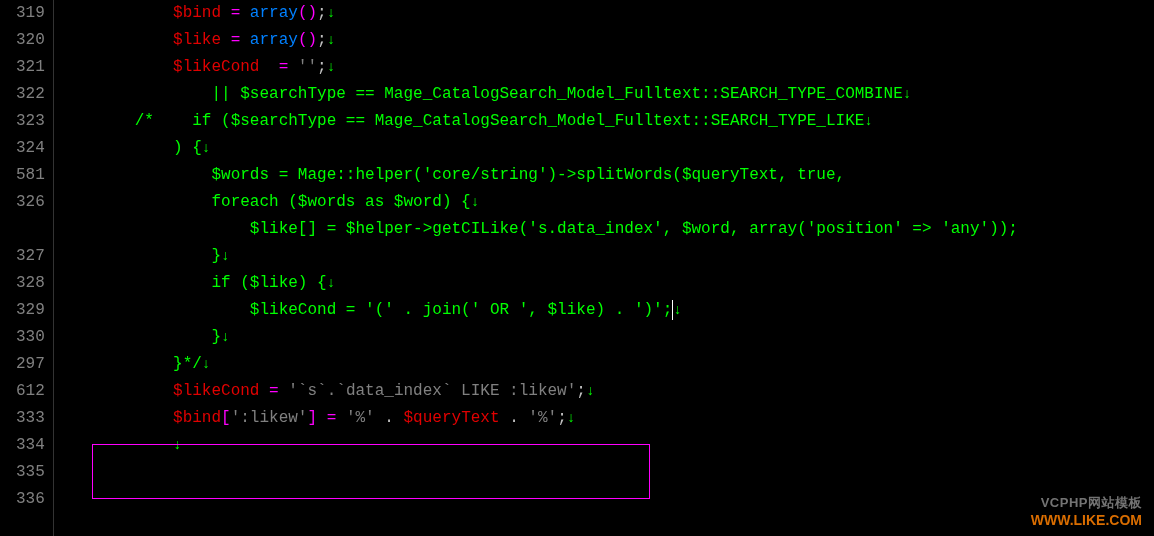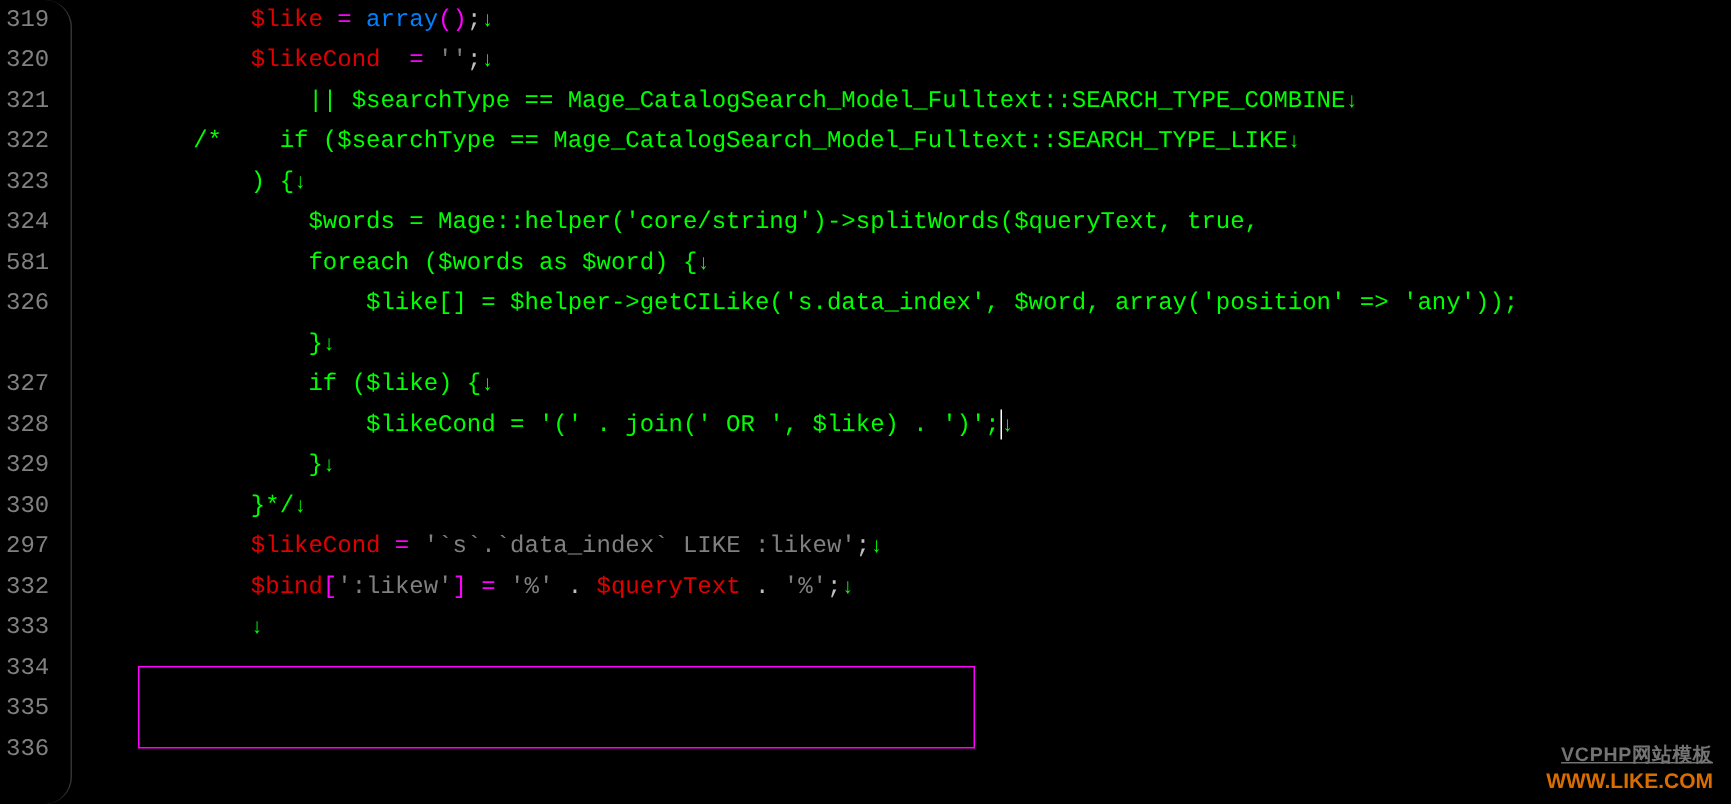--- a/index.html
+++ b/index.html
@@ -9,25 +9,24 @@
   font-size: 16px;
   overflow: hidden;
   width: 1154px;
   height: 536px;
   position: relative;
 }
 .editor { display: flex; height: 100%; }
 .gutter {
   background: #000;
   color: #808080;
-  padding: 0 8px 0 4px;
+  padding: 0 8px 0 16px;
   border-right: 1px solid #333;
   user-select: none;
   min-width: 48px;
-  border-radius: 18px;
 }
 .gutter-line { height: 27px; line-height: 27px; }
 .code-area { flex: 1; padding-left: 4px; position: relative; }
 .code-line {
   height: 27px;
   line-height: 27px;
   white-space: pre;
   color: #c0c0c0;
   position: relative;
 }
@@ -53,21 +52,21 @@
 .branding {
   position: absolute;
   right: 12px;
   bottom: 8px;
   text-align: right;
   font-family: Arial, sans-serif;
   font-size: 13px;
   font-weight: bold;
   opacity: 0.85;
 }
-.branding .l1 { color: #888; letter-spacing: 0.5px; text-decoration: underline; }
+.branding .l1 { color: #888; letter-spacing: 0.5px; }
 .branding .l2 { color: #ff8000; font-size: 14px; }
 .cursor {
   display: inline-block;
   width: 1px;
   height: 20px;
   background: #fff;
   vertical-align: middle;
 }
 </style>
 </head>
@@ -82,29 +81,30 @@
     <div class="gutter-line">323</div>
     <div class="gutter-line">324</div>
     <div class="gutter-line">581</div>
     <div class="gutter-line">326</div>
     <div class="gutter-line"></div>
     <div class="gutter-line">327</div>
     <div class="gutter-line">328</div>
     <div class="gutter-line">329</div>
     <div class="gutter-line">330</div>
     <div class="gutter-line">297</div>
-    <div class="gutter-line">332</div>
+    <div class="gutter-line">612</div>
     <div class="gutter-line">333</div>
     <div class="gutter-line">334</div>
     <div class="gutter-line">335</div>
     <div class="gutter-line">336</div>
   </div>
 
   <div class="code-area">
 
+    <div class="code-line"><span>            </span><span class="s-var">$bind</span><span class="s-op"> = </span><span class="s-keyword">array</span><span class="s-op">()</span><span class="s-punct">;</span><span class="newline-marker">↓</span></div>
 
     <div class="code-line"><span>            </span><span class="s-var">$like</span><span class="s-op"> = </span><span class="s-keyword">array</span><span class="s-op">()</span><span class="s-punct">;</span><span class="newline-marker">↓</span></div>
 
     <div class="code-line"><span>            </span><span class="s-var">$likeCond</span><span class="s-op">  = </span><span class="s-string">''</span><span class="s-punct">;</span><span class="newline-marker">↓</span></div>
 
     <div class="code-line"><span>                </span><span class="s-green">|| $searchType == Mage_CatalogSearch_Model_Fulltext::SEARCH_TYPE_COMBINE</span><span class="newline-marker">↓</span></div>
 
     <div class="code-line"><span>        </span><span class="s-green">/*</span><span class="s-green">    if ($searchType == Mage_CatalogSearch_Model_Fulltext::SEARCH_TYPE_LIKE</span><span class="newline-marker">↓</span></div>
 
     <div class="code-line"><span>            </span><span class="s-green">) {</span><span class="newline-marker">↓</span></div>

